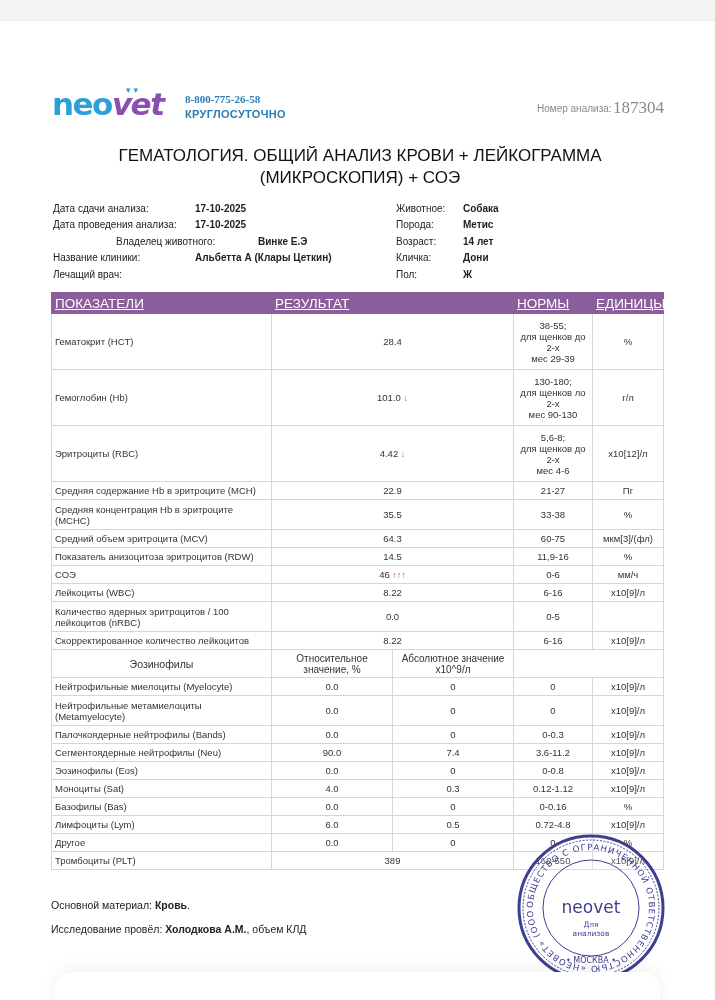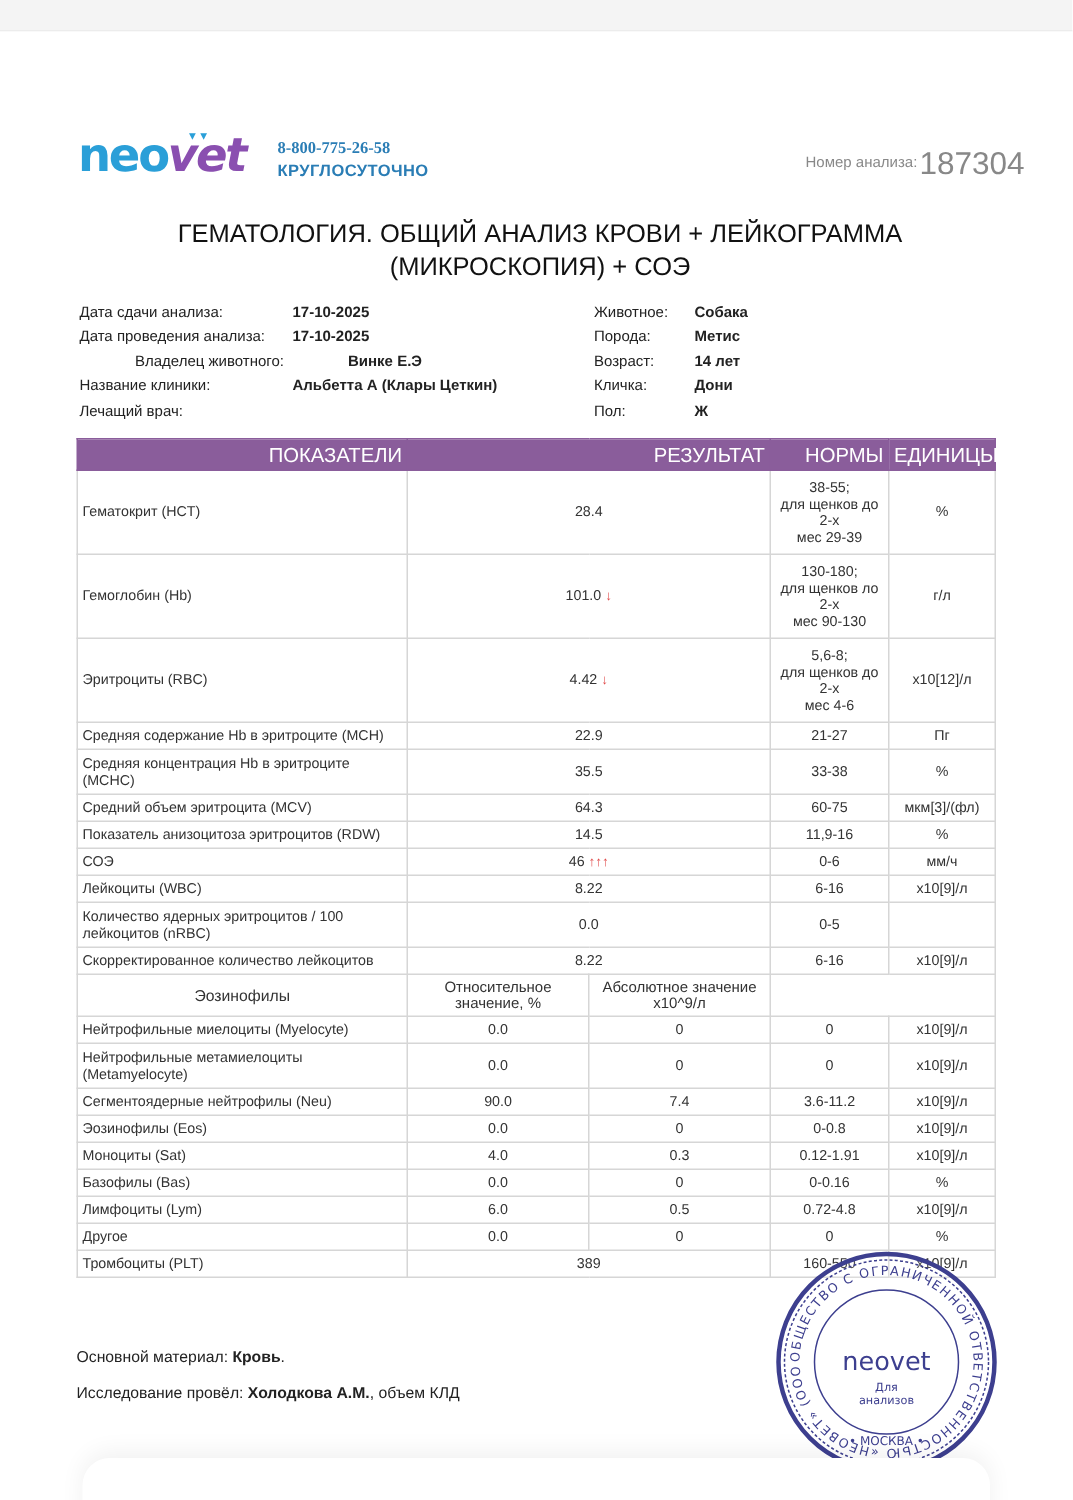--- a/index.html
+++ b/index.html
@@ -14,31 +14,31 @@
   .page { position: absolute; left: 0; top: 21px; width: 715px; height: 979px; background: #fff; }
 
   .logo { position: absolute; left: 52px; top: 87px; width: 118px; height: 40px; }
   .logo-word { position: absolute; left: 0; top: 0; font-family: "DejaVu Sans", sans-serif; font-size: 31px; font-weight: bold; letter-spacing: -1.5px; line-height: 34px; }
   .logo-word .c-blue { color: #2a9fd8; }
   .logo-word .c-purple { color: #8a4fb0; font-style: italic; }
   .logo-ears { position: absolute; left: 74px; top: -2px; font-size: 9px; color: #2a9fd8; letter-spacing: 3px; }
   .phone { position: absolute; left: 185px; top: 93px; font-family: "Liberation Serif", serif; font-weight: bold; font-size: 11px; color: #2a7db5; }
   .roundclock { position: absolute; left: 185px; top: 108px; font-weight: bold; font-size: 11px; color: #2a7db5; letter-spacing: 0.3px; }
   .analysis-no-label { position: absolute; left: 537px; top: 103px; font-size: 10px; color: #888; }
-  .analysis-no { position: absolute; left: 613px; top: 98px; font-family: Liberation Sans, sans-serif; font-size: 21px; color: #888; }
+  .analysis-no { position: absolute; left: 613px; top: 98px; font-family: Liberation Serif, serif; font-size: 17px; color: #888; }
 
   .title { position: absolute; left: 60px; top: 145px; width: 600px; text-align: center; font-size: 17px; line-height: 22px; color: #111; }
 
   .info-row { position: absolute; font-size: 10px; line-height: 12px; color: #222; }
   .info-label { display: inline-block; }
   .info-val { font-weight: bold; display: inline-block; }
 
   table.results { position: absolute; left: 51px; top: 292px; width: 612px; border-collapse: collapse; table-layout: fixed; font-size: 9.5px; color: #333; }
   table.results td, table.results th { border: 1px solid #d6d6d6; padding: 0 3px; vertical-align: middle; }
-  table.results th { background: #8a5d9b; color: #fff; font-weight: normal; font-size: 13.5px; height: 20px; text-align: right; border-color: #8a5d9b; }
+  table.results th { background: #8a5d9b; color: #fff; font-weight: normal; font-size: 13.5px; height: 20px; text-align: left; border-color: #8a5d9b; text-decoration: underline; }
   td.c { text-align: center; }
   td.l { text-align: left; }
   .arrow { color: #e04a4a; font-size: 9px; }
   .leuko-head td { color: #333; }
 
   .material { position: absolute; left: 51px; top: 899px; font-size: 10.5px; }
   .performer { position: absolute; left: 51px; top: 923px; font-size: 10.5px; }
   b { font-weight: bold; }
 
   .stamp { position: absolute; left: 516px; top: 833px; width: 150px; height: 150px; }
@@ -61,21 +61,21 @@
 <div class="analysis-no">187304</div>
 
 <div class="title">ГЕМАТОЛОГИЯ. ОБЩИЙ АНАЛИЗ КРОВИ + ЛЕЙКОГРАММА (МИКРОСКОПИЯ) + СОЭ</div>
 
 <div class="info-row" style="left:53px; top:203px;">
   <span class="info-label" style="width:142px">Дата сдачи анализа:</span><span class="info-val">17-10-2025</span>
 </div>
 <div class="info-row" style="left:53px; top:219px;">
   <span class="info-label" style="width:142px">Дата проведения анализа:</span><span class="info-val">17-10-2025</span>
 </div>
-<div class="info-row" style="left:42px; top:236px;padding-left:48px;">
+<div class="info-row" style="left:68px; top:236px;padding-left:48px;">
   <span class="info-label" style="width:142px">Владелец животного:</span><span class="info-val">Винке Е.Э</span>
 </div>
 <div class="info-row" style="left:53px; top:252px;">
   <span class="info-label" style="width:142px">Название клиники:</span><span class="info-val">Альбетта А (Клары Цеткин)</span>
 </div>
 <div class="info-row" style="left:53px; top:269px;">
   <span class="info-label" style="width:142px">Лечащий врач:</span><span class="info-val"></span>
 </div>
 
 <div class="info-row" style="left:396px; top:203px;">
@@ -194,38 +194,45 @@
       <td class="c">x10[9]/л</td>
     </tr>
     <tr style="height:30px">
       <td class="l">Нейтрофильные метамиелоциты (Metamyelocyte)</td>
       <td class="c">0.0</td>
       <td class="c">0</td>
       <td class="c">0</td>
       <td class="c">x10[9]/л</td>
     </tr>
     <tr style="height:18px">
+      <td class="l">Палочкоядерные нейтрофилы (Bands)</td>
+      <td class="c">0.0</td>
+      <td class="c">0</td>
+      <td class="c">0-0.3</td>
+      <td class="c">x10[9]/л</td>
+    </tr>
+    <tr style="height:18px">
       <td class="l">Сегментоядерные нейтрофилы (Neu)</td>
       <td class="c">90.0</td>
       <td class="c">7.4</td>
       <td class="c">3.6-11.2</td>
       <td class="c">x10[9]/л</td>
     </tr>
     <tr style="height:18px">
       <td class="l">Эозинофилы (Eos)</td>
       <td class="c">0.0</td>
       <td class="c">0</td>
       <td class="c">0-0.8</td>
       <td class="c">x10[9]/л</td>
     </tr>
     <tr style="height:18px">
       <td class="l">Моноциты (Sat)</td>
       <td class="c">4.0</td>
       <td class="c">0.3</td>
-      <td class="c">0.12-1.91</td>
+      <td class="c">0.12-1.12</td>
       <td class="c">x10[9]/л</td>
     </tr>
     <tr style="height:18px">
       <td class="l">Базофилы (Bas)</td>
       <td class="c">0.0</td>
       <td class="c">0</td>
       <td class="c">0-0.16</td>
       <td class="c">%</td>
     </tr>
     <tr style="height:18px">

